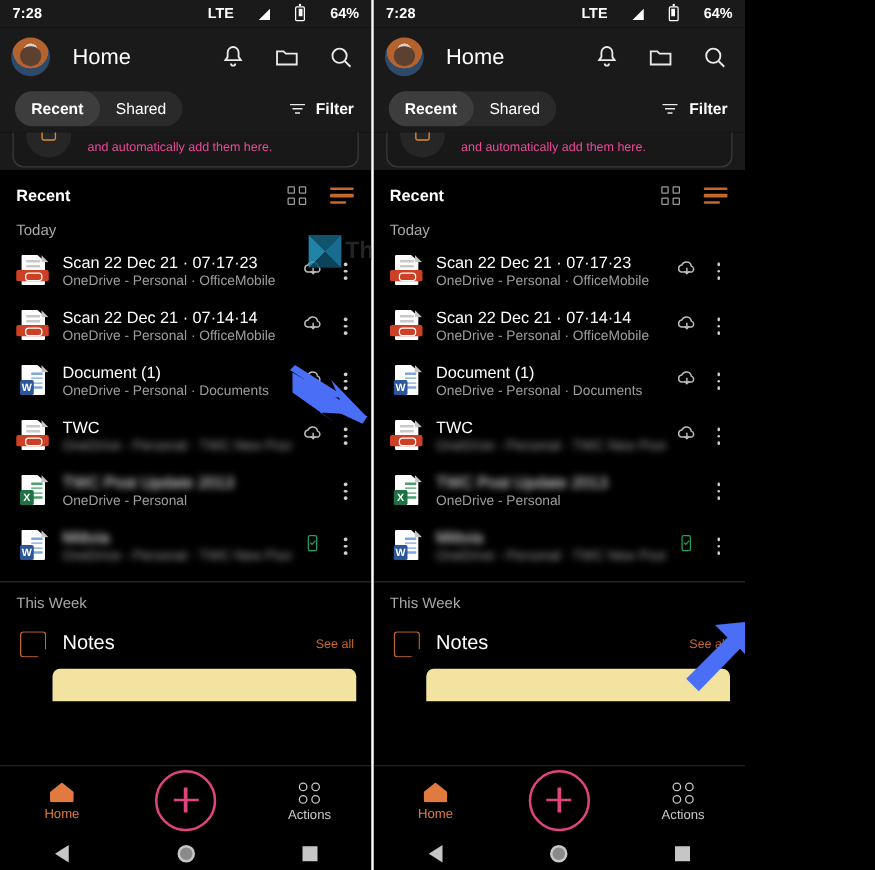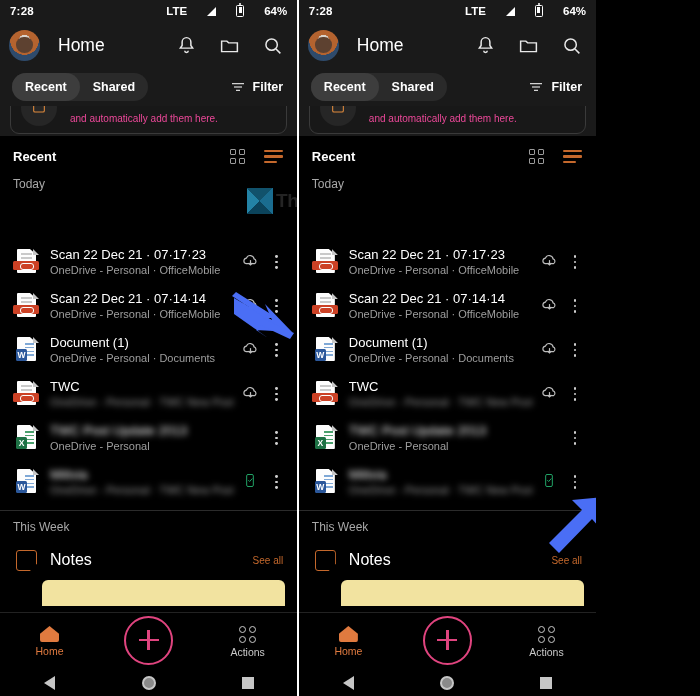--- a/index.html
+++ b/index.html
@@ -47,21 +47,21 @@
     border-radius:45%; background:#7d5b43;
   }
   .app-title { color:#fff; font-size:17.5px; margin-left:18px; font-weight:400; }
   .appbar-icons { margin-left:auto; display:flex; align-items:center; gap:22px; }
   .ic { width: 21px; height: 21px; display:block; }
   .ic path, .ic circle, .ic rect, .ic line { stroke:#e9e9e9; stroke-width:1.7; fill:none; }
 
   
   .tabrow { height: 38px; background:#1a1a1a; display:flex; align-items:center; padding: 0 14px 0 12px; }
   .seg { display:flex; background:#2a2a2a; border-radius: 17px; height:28px; align-items:center; }
-  .seg .tab { font-size:12.5px; color:#ffffff; padding: 0 13px; height:28px; line-height:28px; border-radius:17px;font-weight:bold; }
+  .seg .tab { font-size:12.5px; color:#ffffff; padding: 0 13px; height:28px; line-height:28px; border-radius:17px; }
   .seg .tab.active { background:#3d3d3d; font-weight:bold; }
   .filter { margin-left:auto; display:flex; align-items:center; gap:7px; color:#fff; font-size:12.5px; font-weight:bold;}
   .filter svg { width:16px; height:16px; }
   .filter svg line { stroke:#e9e9e9; stroke-width:1.7; }
 
   
   .promo-wrap { background:#1a1a1a; height:30px; position:relative; overflow:hidden; }
   .promo {
     position:absolute; left:10px; right:10px; top:-28px; height:56px;
     border:1px solid #3a3a3a; border-radius:9px; background:#181818;
@@ -80,21 +80,21 @@
   .grid-ic i { display:block; width:6px; height:6px; border:1.4px solid #9b9b9b; border-radius:1px; }
   .list-ic { display:flex; flex-direction:column; gap:3px; }
   .list-ic i { display:block; height:2.4px; background:#c4682c; border-radius:1px; }
   .list-ic i:nth-child(1){ width:19px; }
   .list-ic i:nth-child(2){ width:19px; }
   .list-ic i:nth-child(3){ width:13px; }
 
   .group-label { color:#a8a8a8; font-size:12px; padding: 9px 0 4px 13px; }
 
   
-  .filelist { padding: 0; margin-top: 45px; }
+  .filelist { padding: 0; }
   .row { display:flex; align-items:center; height:44px; padding: 0 12px 0 13px; }
   .fileicon { width:26px; height:28px; flex:none; position:relative; }
   .fi-page { position:absolute; left:4px; top:1px; width:19px; height:24px; background:#fdfdfd; border-radius:1px;
              clip-path: polygon(0 0, 68% 0, 100% 22%, 100% 100%, 0 100%); }
   .fi-fold { position:absolute; right:0px; top:1px; width:6px; height:6px; background:#c6c6c6; clip-path: polygon(0 0,100% 100%,0 100%); }
   .fi-lines { position:absolute; left:12px; top:7px; width:9px; }
   .fi-lines i { display:block; height:1.6px; background:#7fa8d6; margin-bottom:2.2px; }
   .fi-badge { position:absolute; left:3px; bottom:3px; width:11px; height:12px; border-radius:1.5px;
               color:#fff; font-size:8.5px; font-weight:bold; display:flex; align-items:center; justify-content:center; }
   .fi-badge.word { background:#2b579a; }

